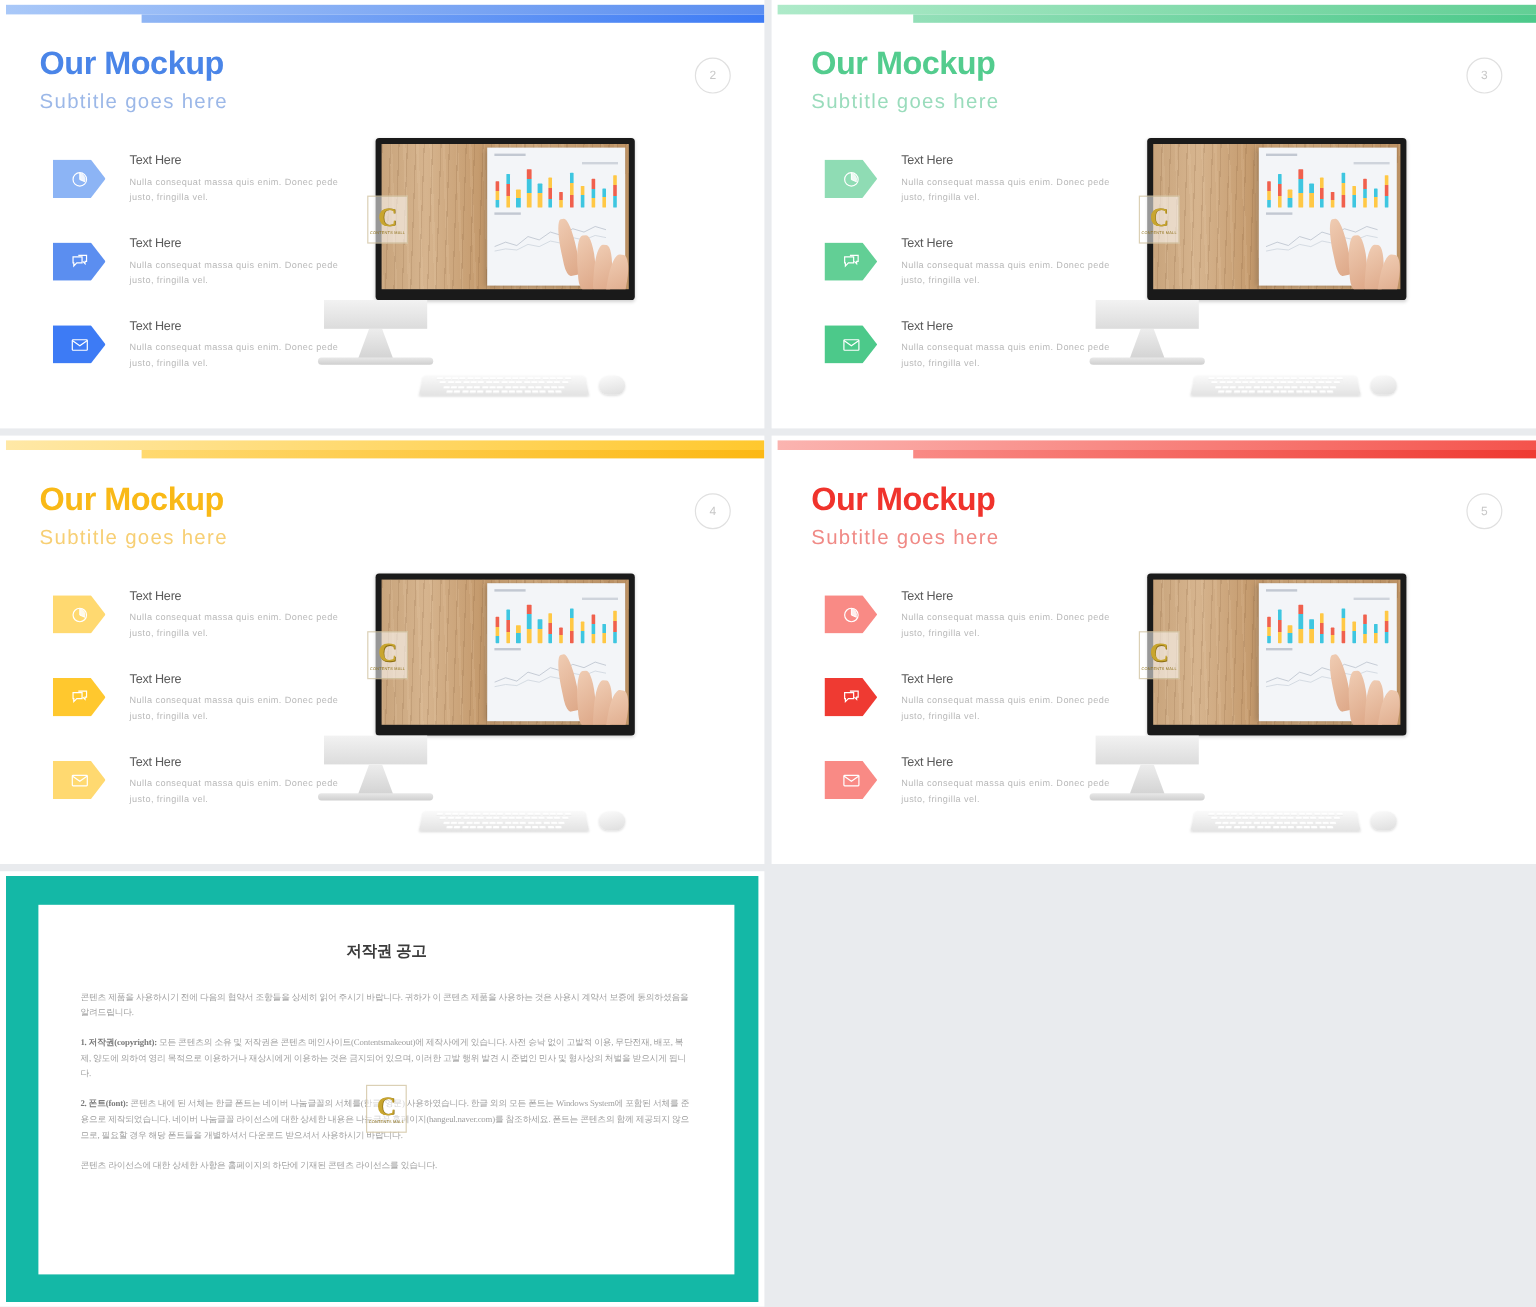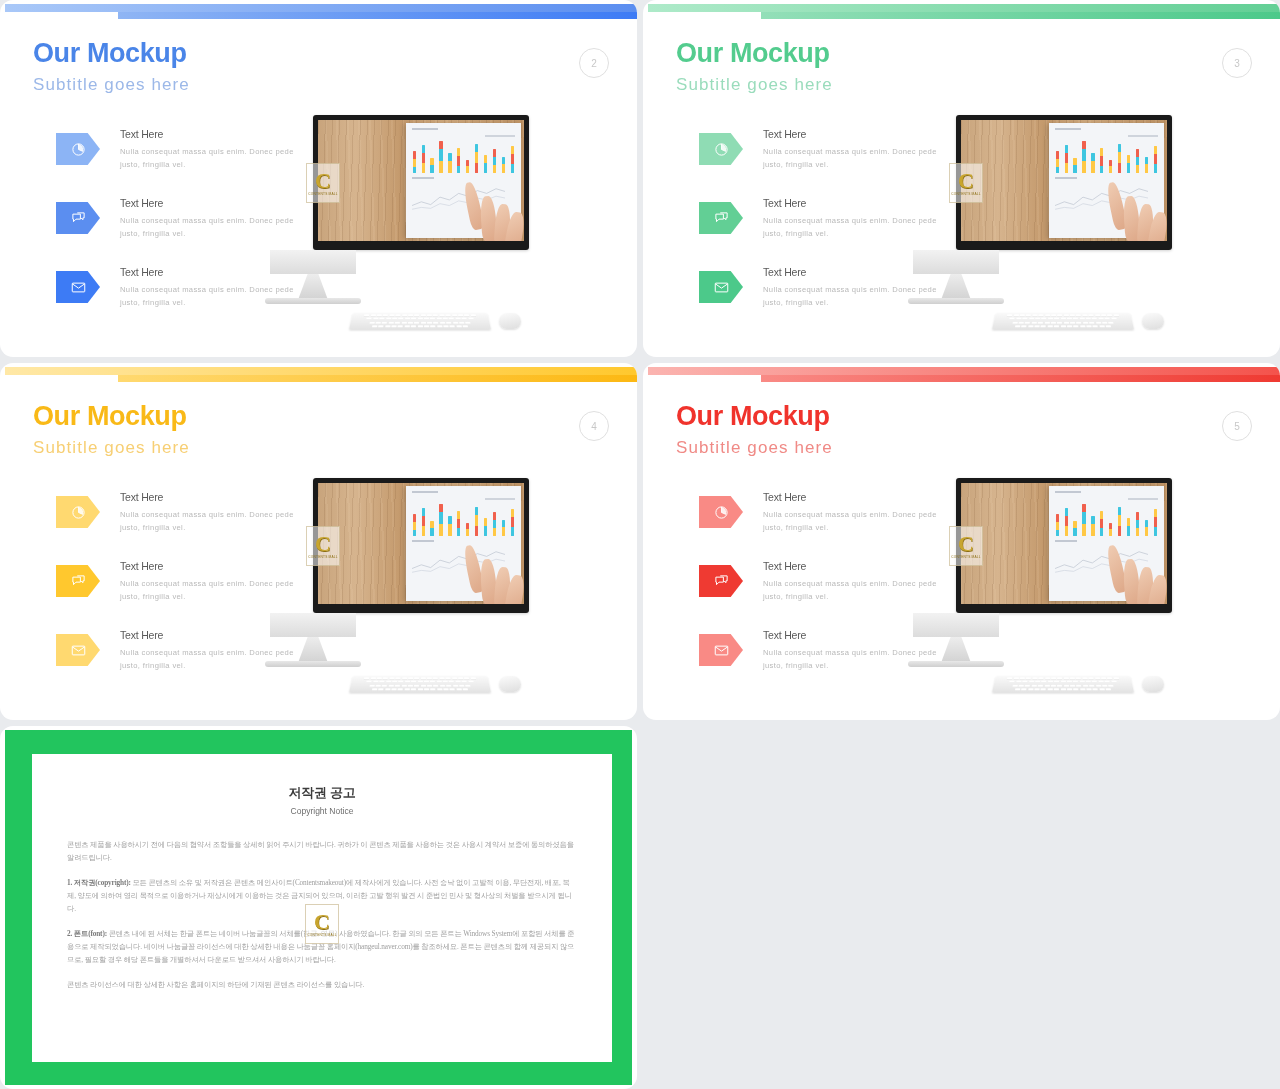--- a/index.html
+++ b/index.html
@@ -5,21 +5,21 @@
   * { box-sizing: border-box; margin: 0; padding: 0; }
   html, body {
     width: 1280px; height: 1089px;
     background: #e9ebee;
     font-family: "Liberation Sans", sans-serif;
     overflow: hidden;
   }
   .canvas { position: relative; width: 1280px; height: 1089px; background: #e9ebee; }
 
   
-  .slide { position: absolute; background: #ffffff; overflow: hidden; border-radius: 13px; }
+  .slide { position: absolute; background: #ffffff; overflow: hidden; }
   .slide.s2 { left: 0;   top: 0;   width: 637px; height: 357px; }
   .slide.s3 { left: 643px; top: 0; width: 637px; height: 357px; }
   .slide.s4 { left: 0;   top: 363px; width: 637px; height: 357px; }
   .slide.s5 { left: 643px; top: 363px; width: 637px; height: 357px; }
   .slide.s6 { left: 0;   top: 726px; width: 637px; height: 363px; background:#ffffff; }
 
   
   .bar-top {
     position: absolute; left: 5px; right: 0; top: 4px; height: 8px;
   }
@@ -38,21 +38,21 @@
     font-size: 17px; letter-spacing: 1.1px; white-space: nowrap;
   }
   .pagenum {
     position: absolute; right: 28px; top: 48px;
     width: 30px; height: 30px; border-radius: 50%;
     border: 1px solid #e0e0e0; color: #c8c8c8;
     font-size: 10px; display: flex; align-items: center; justify-content: center;
   }
 
   
-  .features { position: absolute; left: 56px; top: 128px; width: 265px; text-decoration: underline; }
+  .features { position: absolute; left: 44px; top: 128px; width: 265px; text-decoration: underline; }
   .feature { position: relative; height: 69px; }
   .tag {
     position: absolute; left: 0; top: 5px;
     width: 44px; height: 32px;
     display: flex; align-items: center; justify-content: center;
     clip-path: polygon(0 0, 72% 0, 100% 50%, 72% 100%, 0 100%);
   }
   .tag svg { width: 15px; height: 15px; display: block; }
   .feature .ftitle {
     position: absolute; left: 64px; top: 0px;
@@ -148,21 +148,21 @@
     font-size: 22px; font-weight: bold; line-height: 20px;
     color: #c8a52e;
     text-shadow: 0.5px 0.5px 0 #8d6f14;
   }
   .watermark .wt {
     font-size: 3.2px; letter-spacing: 0.2px; color: #8d6f14;
     white-space: nowrap; margin-top: 1px;
   }
 
   
-  .cp-outer { position:absolute; left:5px; top:4px; width: 627px; height: 355px; background:#22c55e; }
+  .cp-outer { position:absolute; left:5px; top:4px; width: 627px; height: 355px; background:#14b8a6; }
   .cp-paper { position:absolute; left: 27px; top: 24px; width: 580px; height: 308px; background:#ffffff; }
   .cp-title { text-align:center; font-size: 13px; font-weight: bold; color:#3c3c3c;
               margin-top: 30px; letter-spacing:-0.3px; }
   .cp-sub   { text-align:center; font-size: 8.5px; color:#6e6e6e; margin-top: 4px; }
   .cp-body  { margin: 22px 35px 0 35px; }
   .cp-p     { font-size: 7.3px; color:#9e9e9e; line-height: 13px; letter-spacing:-0.15px; margin-bottom: 12px; font-family: Liberation Serif, serif; }
   .cp-p b   { color:#7a7a7a; font-weight:bold; }
   .cp-wm    { position:absolute; left: 50%; top: 150px; transform: translateX(-50%); }
 </style>
 </head>
@@ -827,21 +827,20 @@
     <div class="watermark" style="left:306px; top:163px;">
       <div class="wc">C</div>
       <div class="wt">CONTENTS MALL</div>
     </div>
   </div>
 
   <div class="slide s6">
     <div class="cp-outer">
       <div class="cp-paper">
         <div class="cp-title">저작권 공고</div>
-        <div class="cp-sub">Copyright Notice</div>
         <div class="cp-body">
           <div class="cp-p">콘텐츠 제품을 사용하시기 전에 다음의 협약서 조항들을 상세히 읽어 주시기 바랍니다. 귀하가 이 콘텐츠 제품을 사용하는 것은 사용시 계약서 보증에 동의하셨음을 알려드립니다.</div>
           <div class="cp-p">
             <b>1. 저작권(copyright):</b>
             <span>모든 콘텐츠의 소유 및 저작권은 콘텐츠 메인사이트(Contentsmakeout)에 제작사에게 있습니다. 사전 승낙 없이 고발적 이용, 무단전재, 배포, 복제, 양도에 의하여 영리 목적으로 이용하거나 재상시에게 이용하는 것은 금지되어 있으며, 이러한 고발 행위 발견 시 준법인 민사 및 형사상의 처벌을 받으시게 됩니다.</span>
           </div>
           <div class="cp-p">
             <b>2. 폰트(font):</b>
             <span>콘텐츠 내에 된 서체는 한글 폰트는 네이버 나눔글꼴의 서체를(한글, 영문) 사용하였습니다. 한글 외의 모든 폰트는 Windows System에 포함된 서체를 준용으로 제작되었습니다. 네이버 나눔글꼴 라이선스에 대한 상세한 내용은 나눔글꼴 홈페이지(hangeul.naver.com)를 참조하세요. 폰트는 콘텐츠의 함께 제공되지 않으므로, 필요할 경우 해당 폰트들을 개별하셔서 다운로드 받으셔서 사용하시기 바랍니다.</span>
           </div>

